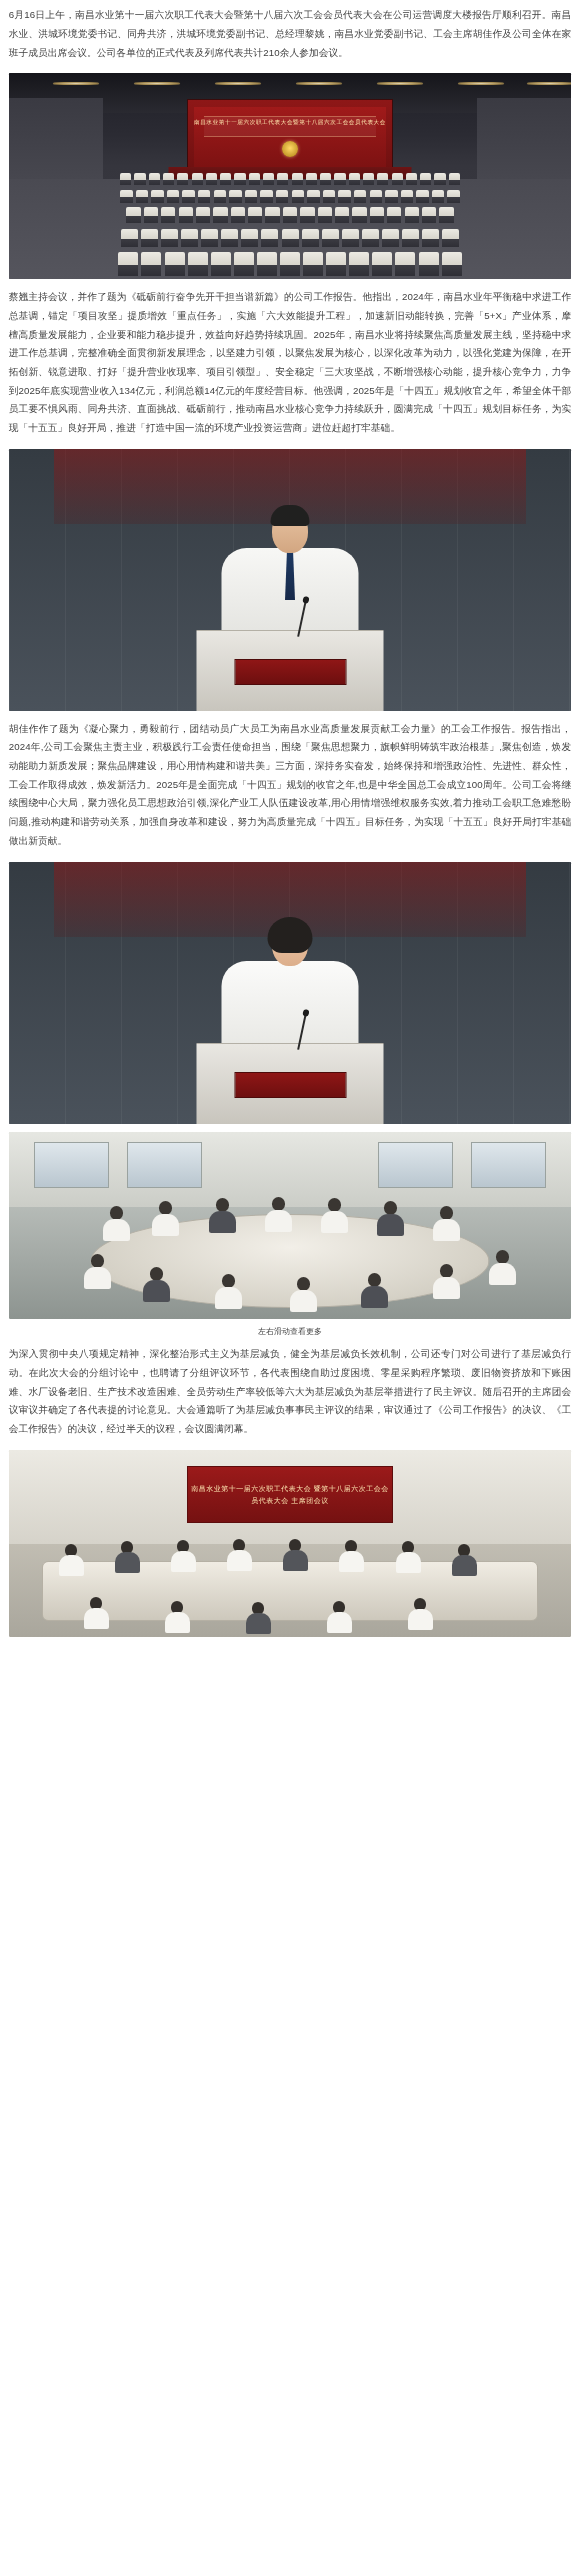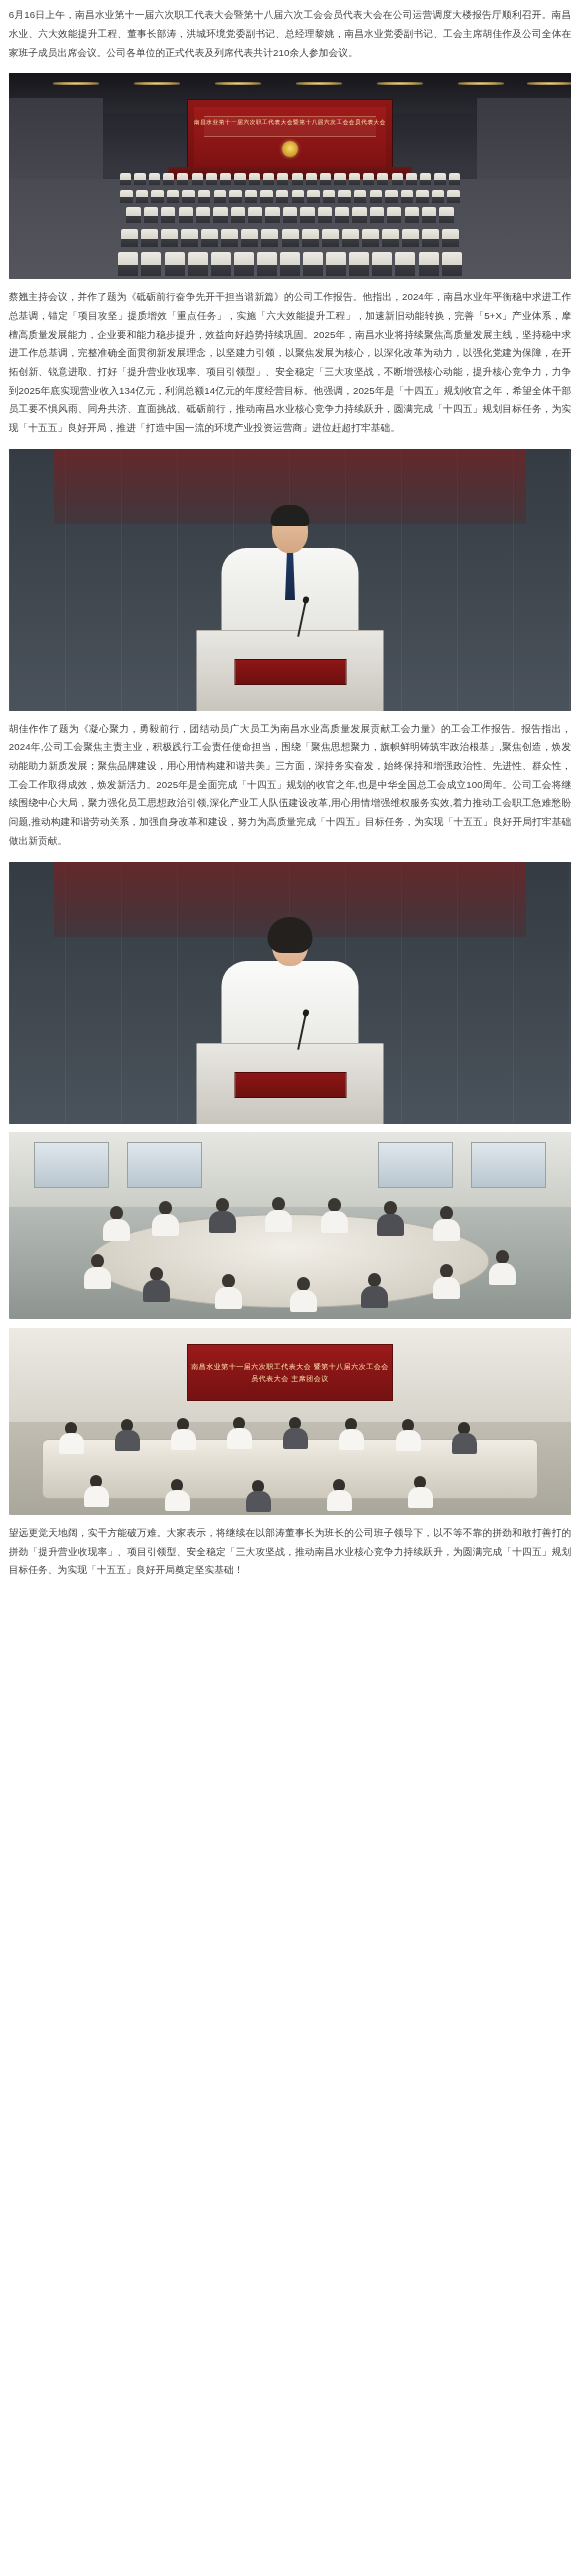--- a/index.html
+++ b/index.html
@@ -227,21 +227,21 @@
   }
   .mt-person .h { width:12.5px; height:12.5px; border-radius:50%; background:#332f2b; margin:0 auto; }
   .mt-person .b { width:25px; height:21px; border-radius:10px 10px 1.9px 1.9px; background:#f6f5f1; margin-top:-1.2px; }
   .mt-person.dark .b { background:#53555a; }
 </style>
 </head>
 <body>
 
 <div class="page">
 
-  <p class="body-text">6月16日上午，南昌水业第十一届六次职工代表大会暨第十八届六次工会会员代表大会在公司运营调度大楼报告厅顺利召开。南昌水业、六大效能提升工程、董事长部涛，洪城环境党委副书记、总经理黎姚，南昌水业党委副书记、工会主席胡佳作及公司全体在家班子成员出席会议。公司各单位的正式代表及列席代表共计210余人参加会议。</p>
+  <p class="body-text">6月16日上午，南昌水业第十一届六次职工代表大会暨第十八届六次工会会员代表大会在公司运营调度大楼报告厅顺利召开。南昌水业、洪城环境党委书记、同舟共济，洪城环境党委副书记、总经理黎姚，南昌水业党委副书记、工会主席胡佳作及公司全体在家班子成员出席会议。公司各单位的正式代表及列席代表共计210余人参加会议。</p>
 
   <div class="photo-block">
     <div class="photo hall">
       <div class="ceiling"></div>
       <div class="ceil-light" style="left:44px"></div>
       <div class="ceil-light" style="left:125px"></div>
       <div class="ceil-light" style="left:206px"></div>
       <div class="ceil-light" style="left:287px"></div>
       <div class="ceil-light" style="left:368px"></div>
       <div class="ceil-light" style="left:449px"></div>
@@ -460,22 +460,24 @@
         </div>
       <div class="rt-person" style="left:424px;top:132px">
           <div class="h"></div>
           <div class="b"></div>
         </div>
       <div class="rt-person" style="left:480px;top:118px">
           <div class="h"></div>
           <div class="b"></div>
         </div>
     </div>
+    <div class="caption">左右滑动查看更多</div>
   </div>
 
+  <p class="body-text">为深入贯彻中央八项规定精神，深化整治形式主义为基层减负，健全为基层减负长效机制，公司还专门对公司进行了基层减负行动。在此次大会的分组讨论中，也聘请了分组评议环节，各代表围绕自助过度困境、零星采购程序繁琐、废旧物资挤放和下账困难、水厂设备老旧、生产技术改造困难、全员劳动生产率较低等六大为基层减负为基层举措进行了民主评议。随后召开的主席团会议审议并确定了各代表提的讨论意见。大会通篇听了为基层减负事事民主评议的结果，审议通过了《公司工作报告》的决议、《工会工作报告》的决议，经过半天的议程，会议圆满闭幕。</p>
 
   <div class="photo-block">
     <div class="photo meeting">
       <div class="wall"></div>
       <div class="banner">
         <span>南昌水业第十一届六次职工代表大会
 暨第十八届六次工会会员代表大会
 主席团会议</span>
       </div>
       <div class="table-long"></div>
@@ -527,16 +529,15 @@
           <div class="h"></div>
           <div class="b"></div>
         </div>
       <div class="mt-person" style="left:399px;top:148px">
           <div class="h"></div>
           <div class="b"></div>
         </div>
     </div>
   </div>
 
-  <p class="body-text">望远更觉天地阔，实干方能破万难。大家表示，将继续在以部涛董事长为班长的公司班子领导下，以不等不靠的拼劲和敢打善打的拼劲「提升营业收现率」、项目引领型、安全稳定「三大攻坚战，推动南昌水业核心竞争力持续跃升，为圆满完成「十四五」规划目标任务、为实现「十五五」良好开局奠定坚实基础！</p>
 
 </div>
 
 
 </body></html>

